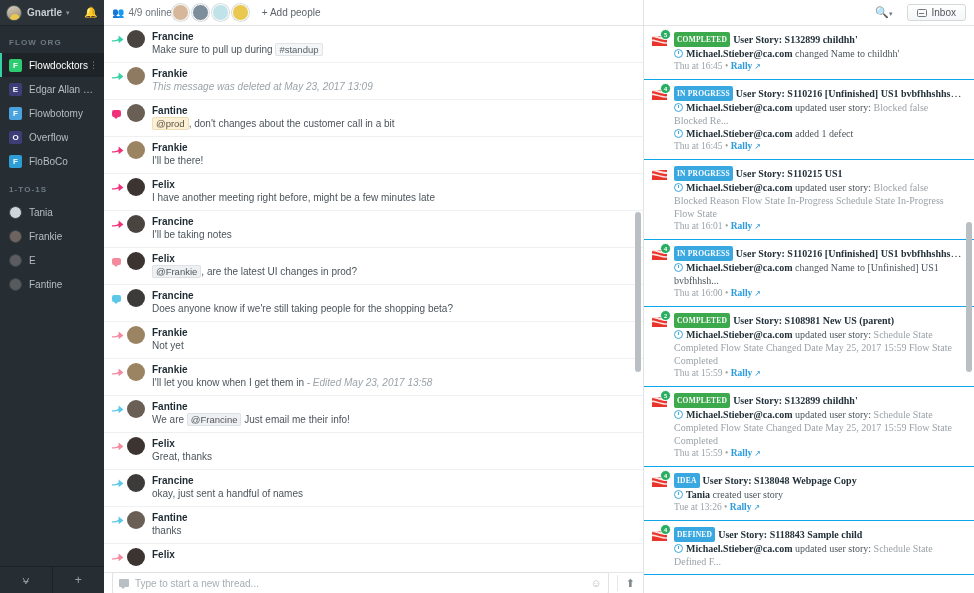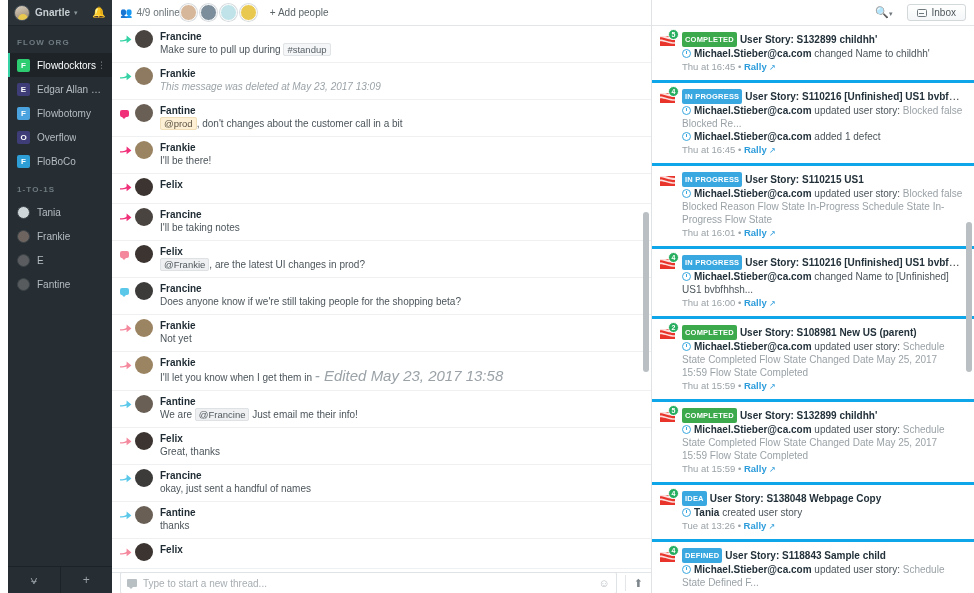--- a/index.html
+++ b/index.html
@@ -11,21 +11,20 @@
     background:#ffffff;
   }
   .app{ display:flex; width:974px; height:593px; position:relative; }
 
   
   .sidebar{
     width:104px; min-width:104px; height:593px;
     background:#272e33;
     display:flex; flex-direction:column;
     position:relative;
-    margin-left:8px;
   }
   .sb-top{
     height:26px; display:flex; align-items:center;
     padding:0 6px; background:#2b3338;
     border-bottom:1px solid #1f2529;
   }
   .sb-avatar{
     width:16px;height:16px;border-radius:50%;
     background:linear-gradient(160deg,#d8cfc3 0%,#b9ab96 48%,#8d7f6d 100%);
     border:1px solid #4a545a; flex:0 0 auto; position:relative; overflow:hidden;
@@ -110,21 +109,21 @@
   .mtext.deleted{ font-style:italic; color:#9ba3a8; }
   .mention{
     background:#fdf0d5; border:1px solid #f0dfb8; border-radius:2px;
     padding:0 3px; color:#5c5342; font-size:9.5px;
   }
   .mention.gray{ background:#eef0f1; border-color:#dfe2e4; color:#51585d;}
   .tag{
     background:#f4f6f7; border:1px solid #e0e4e6; border-radius:2px;
     padding:0 3px; color:#5a6268; font-size:9.5px;
   }
-  .edited{ font-style:italic; color:#9ba3a8; font-size:15px; }
+  .edited{ font-style:italic; color:#9ba3a8; font-size:10px; }
 
   .composer{
     height:21px; border-top:1px solid #e2e6e9; display:flex; align-items:center;
     padding:0 8px; background:#fff;
   }
   .cbox{
     flex:1; height:22px; border:1px solid #dfe3e6; border-radius:2px;
     display:flex; align-items:center; padding:0 6px; background:#fff;
   }
   .cbox-icon{ width:10px;height:8px;background:#b9c0c4;border-radius:1px;margin-right:6px; position:relative; flex:0 0 auto;}
@@ -151,21 +150,21 @@
     background:linear-gradient(#ffffff,#f4f6f7); color:#4d565b; font-size:10px;
   }
   .inbox-ic{
     width:10px;height:8px;border:1.2px solid #6f787d;border-radius:1.5px; position:relative;
   }
   .inbox-ic::after{
     content:"";position:absolute;left:1px;top:3.2px;width:5.6px;height:1.2px;background:#6f787d;
   }
   .feed{ flex:1; overflow:hidden; position:relative; }
   .card{
-    display:flex; padding:6px 10px 6px 7px; border-bottom:3px solid #0ea5e9;
+    display:flex; padding:6px 10px 6px 7px; border-bottom:1px solid #0ea5e9;font-family:Liberation Serif, serif;
   }
   .rally-ic{
     width:17px;height:13px; flex:0 0 auto; margin:2px 6px 0 0; position:relative;
   }
   .rbadge{
     position:absolute; left:9px; top:-5px; width:11px;height:11px;border-radius:50%;
     background:#27ae60; color:#fff; font-size:7px; font-weight:bold;
     display:flex;align-items:center;justify-content:center; border:1px solid #fff; z-index:2;
   }
   .cbody{ flex:1; min-width:0; }
@@ -319,20 +318,21 @@
         </div>
         <div class="msg">
           <div class="ind">
             <svg class="arrow" width="12" height="9" viewBox="0 0 12 9">
               <path d="M0 5.2 C3 5.2 5 5 6.6 3.4 L6.6 0.6 L11.4 4.4 L6.6 8.2 L6.6 5.6 C5 6.4 3 6.6 0 6.6 Z" fill="#f0317a"></path>
             </svg>
           </div>
           <div class="av" style="background: rgb(59, 52, 48);"></div>
           <div class="mbody">
             <div class="mname">Felix</div>
+            <div class="mtext"><span>I have another meeting right before, might be a few minutes late</span></div>
           </div>
         </div>
         <div class="msg">
           <div class="ind">
             <svg class="arrow" width="12" height="9" viewBox="0 0 12 9">
               <path d="M0 5.2 C3 5.2 5 5 6.6 3.4 L6.6 0.6 L11.4 4.4 L6.6 8.2 L6.6 5.6 C5 6.4 3 6.6 0 6.6 Z" fill="#f0317a"></path>
             </svg>
           </div>
           <div class="av" style="background: rgb(74, 68, 64);"></div>
           <div class="mbody">

